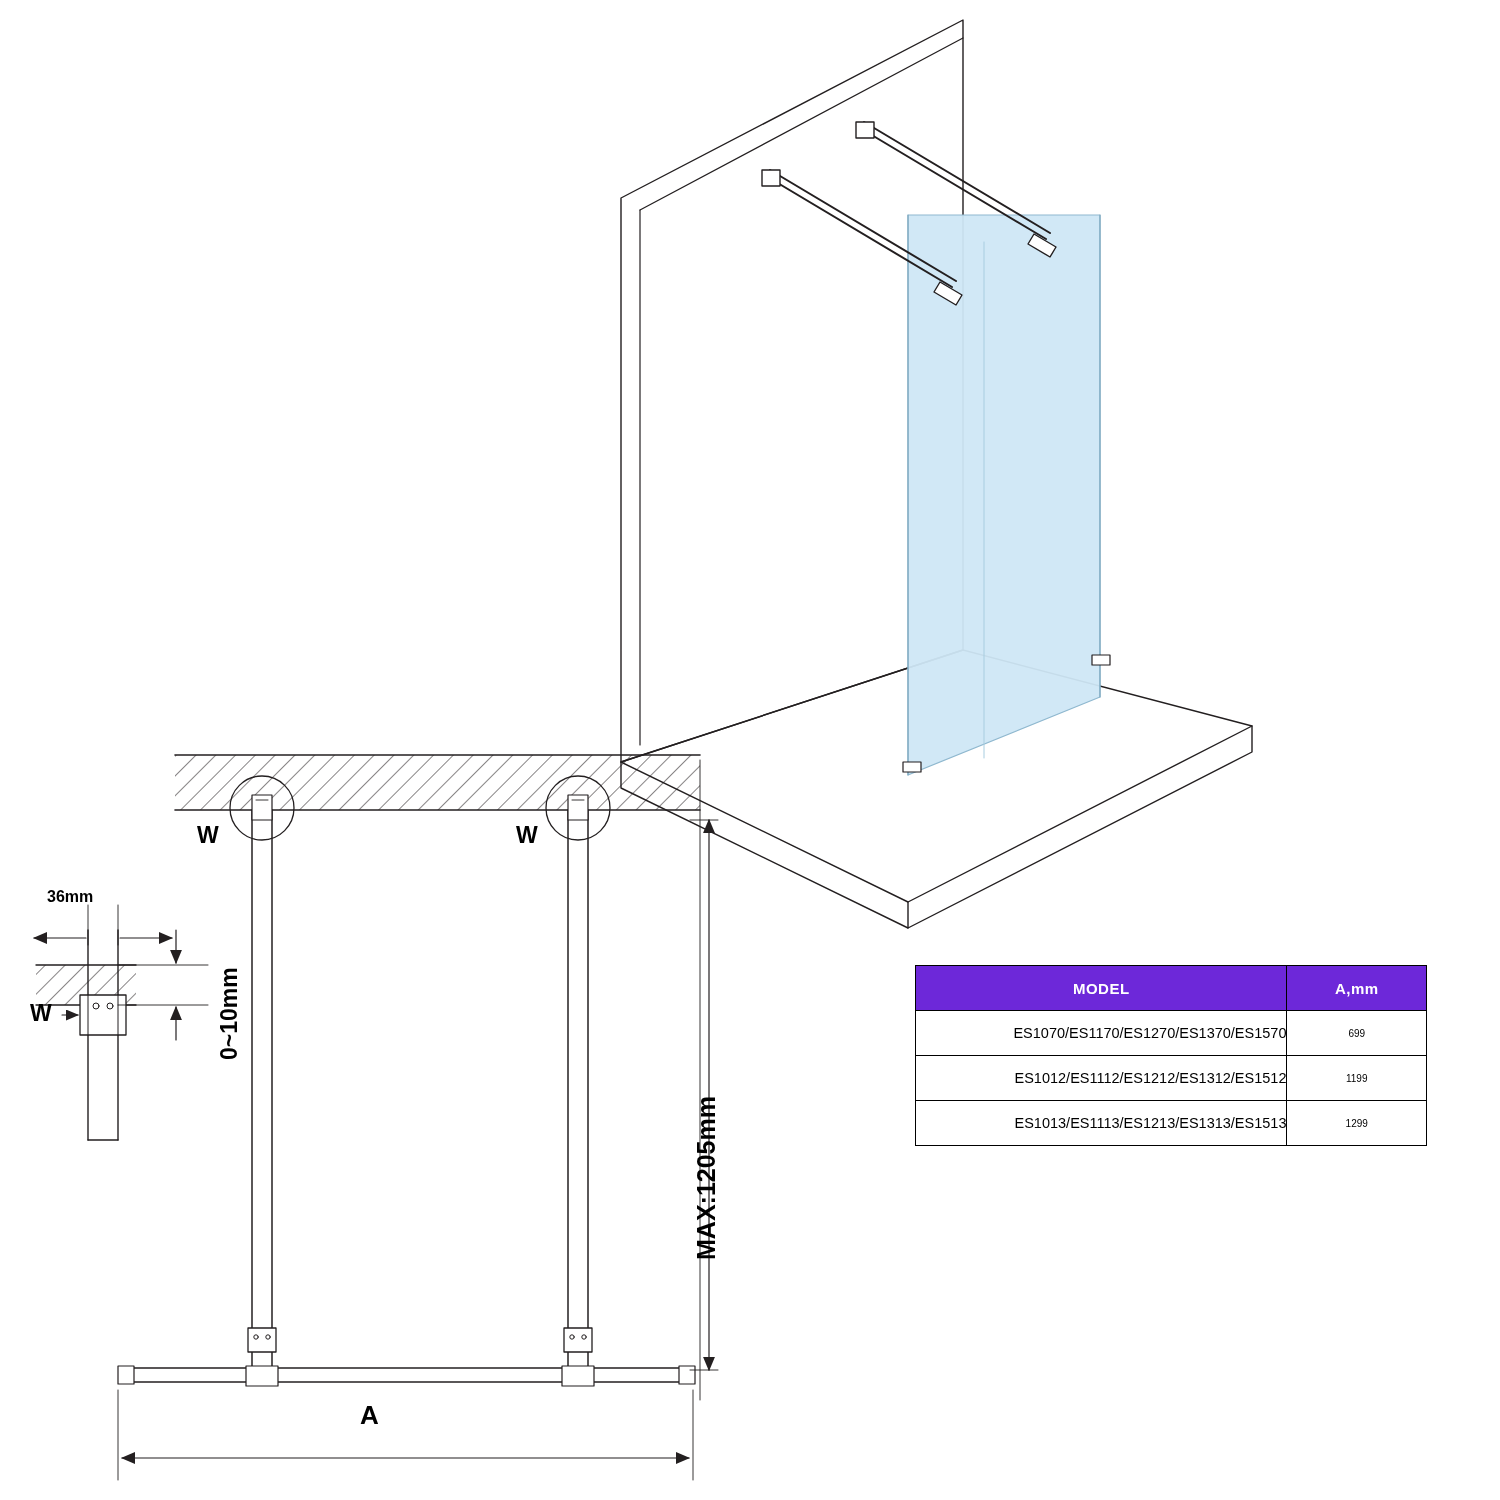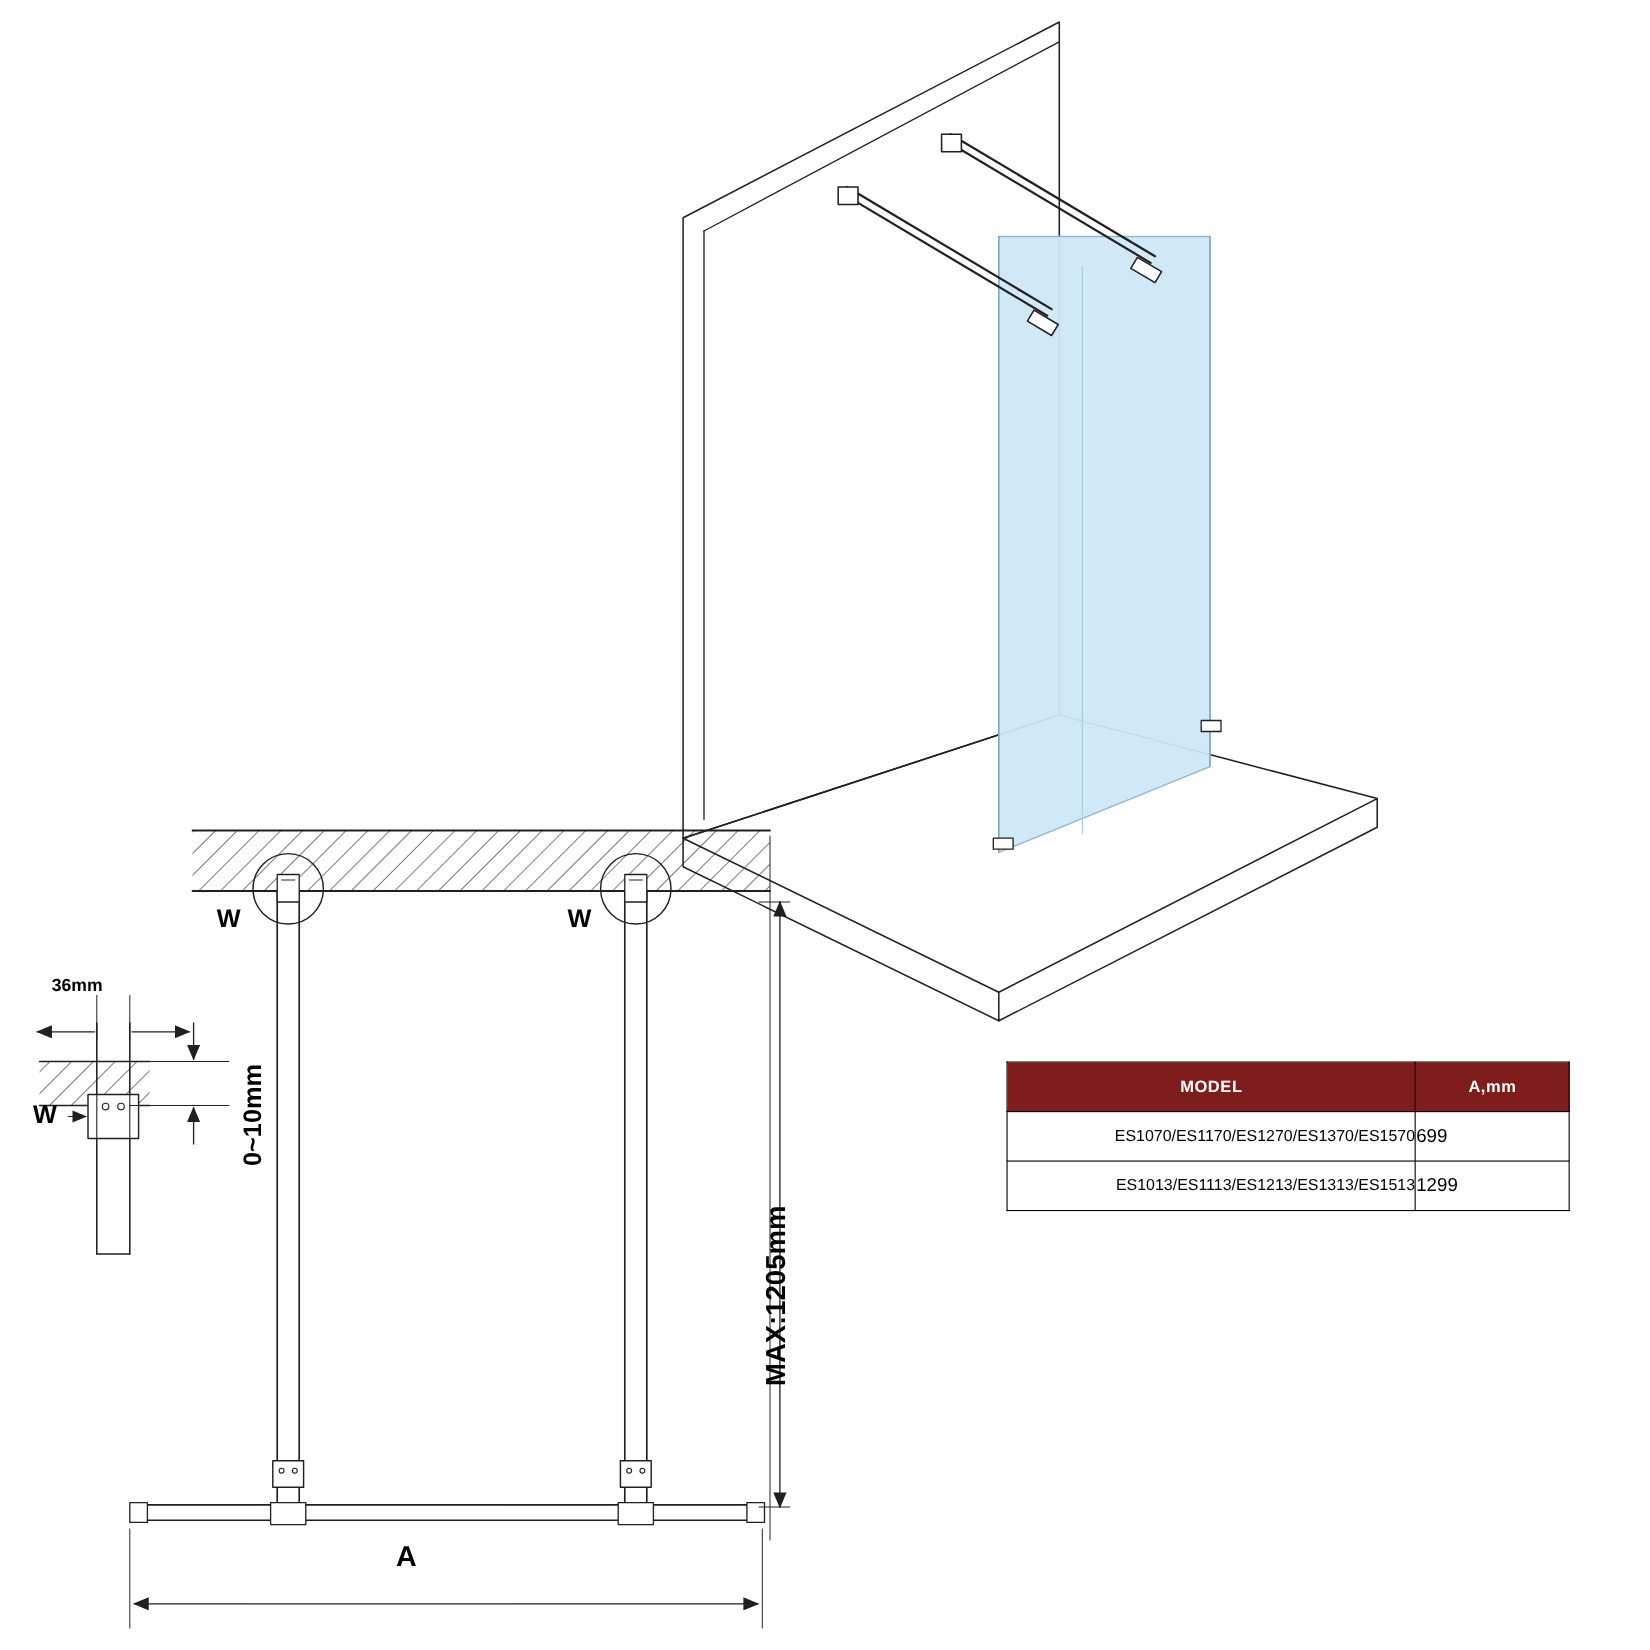--- a/index.html
+++ b/index.html
@@ -2,25 +2,25 @@
 <html><head>
 <meta charset="utf-8">
 <style>
   html,body{margin:0;padding:0;background:#ffffff;}
   body{width:1500px;height:1500px;position:relative;font-family:"Liberation Sans",sans-serif;color:#000;}
   .stage{position:absolute;left:0;top:0;width:1500px;height:1500px;}
   svg{position:absolute;left:0;top:0;}
   
   .spec-table{position:absolute;left:915px;top:965px;width:512px;border-collapse:collapse;font-size:14.5px;}
   .spec-table th,.spec-table td{border:1px solid #000;padding:0;height:44px;}
-  .spec-table thead th{background:#7f1d1d;color:#fff;font-weight:bold;letter-spacing:.5px;font-size:15px;}
+  .spec-table thead th{background:#6d28d9;color:#fff;font-weight:bold;letter-spacing:.5px;font-size:15px;}
   .spec-table th.c-model{width:372px;}
   .spec-table th.c-a{width:140px;}
   .spec-table td.model{text-align:right;font-size:14.5px;}
-  .spec-table td.aval{font-size:17px;}
+  .spec-table td.aval{text-align:center;font-size:10px;}
   .lbl{position:absolute;font-weight:bold;}
   .rot{transform-origin:0 0;}
 </style>
 </head>
 <body>
 
 <div class="stage">
 
 <svg width="1500" height="1500" viewBox="0 0 1500 1500">
   <defs>
@@ -156,19 +156,23 @@
       <th class="c-model">MODEL</th>
       <th class="c-a">A,mm</th>
     </tr>
   </thead>
   <tbody id="tbody">
         <tr>
           <td class="model">ES1070/ES1170/ES1270/ES1370/ES1570</td>
           <td class="aval">699</td>
         </tr>
         <tr>
+          <td class="model">ES1012/ES1112/ES1212/ES1312/ES1512</td>
+          <td class="aval">1199</td>
+        </tr>
+        <tr>
           <td class="model">ES1013/ES1113/ES1213/ES1313/ES1513</td>
           <td class="aval">1299</td>
         </tr>
       </tbody>
 </table>
 
 </div>
 
 </body></html>

